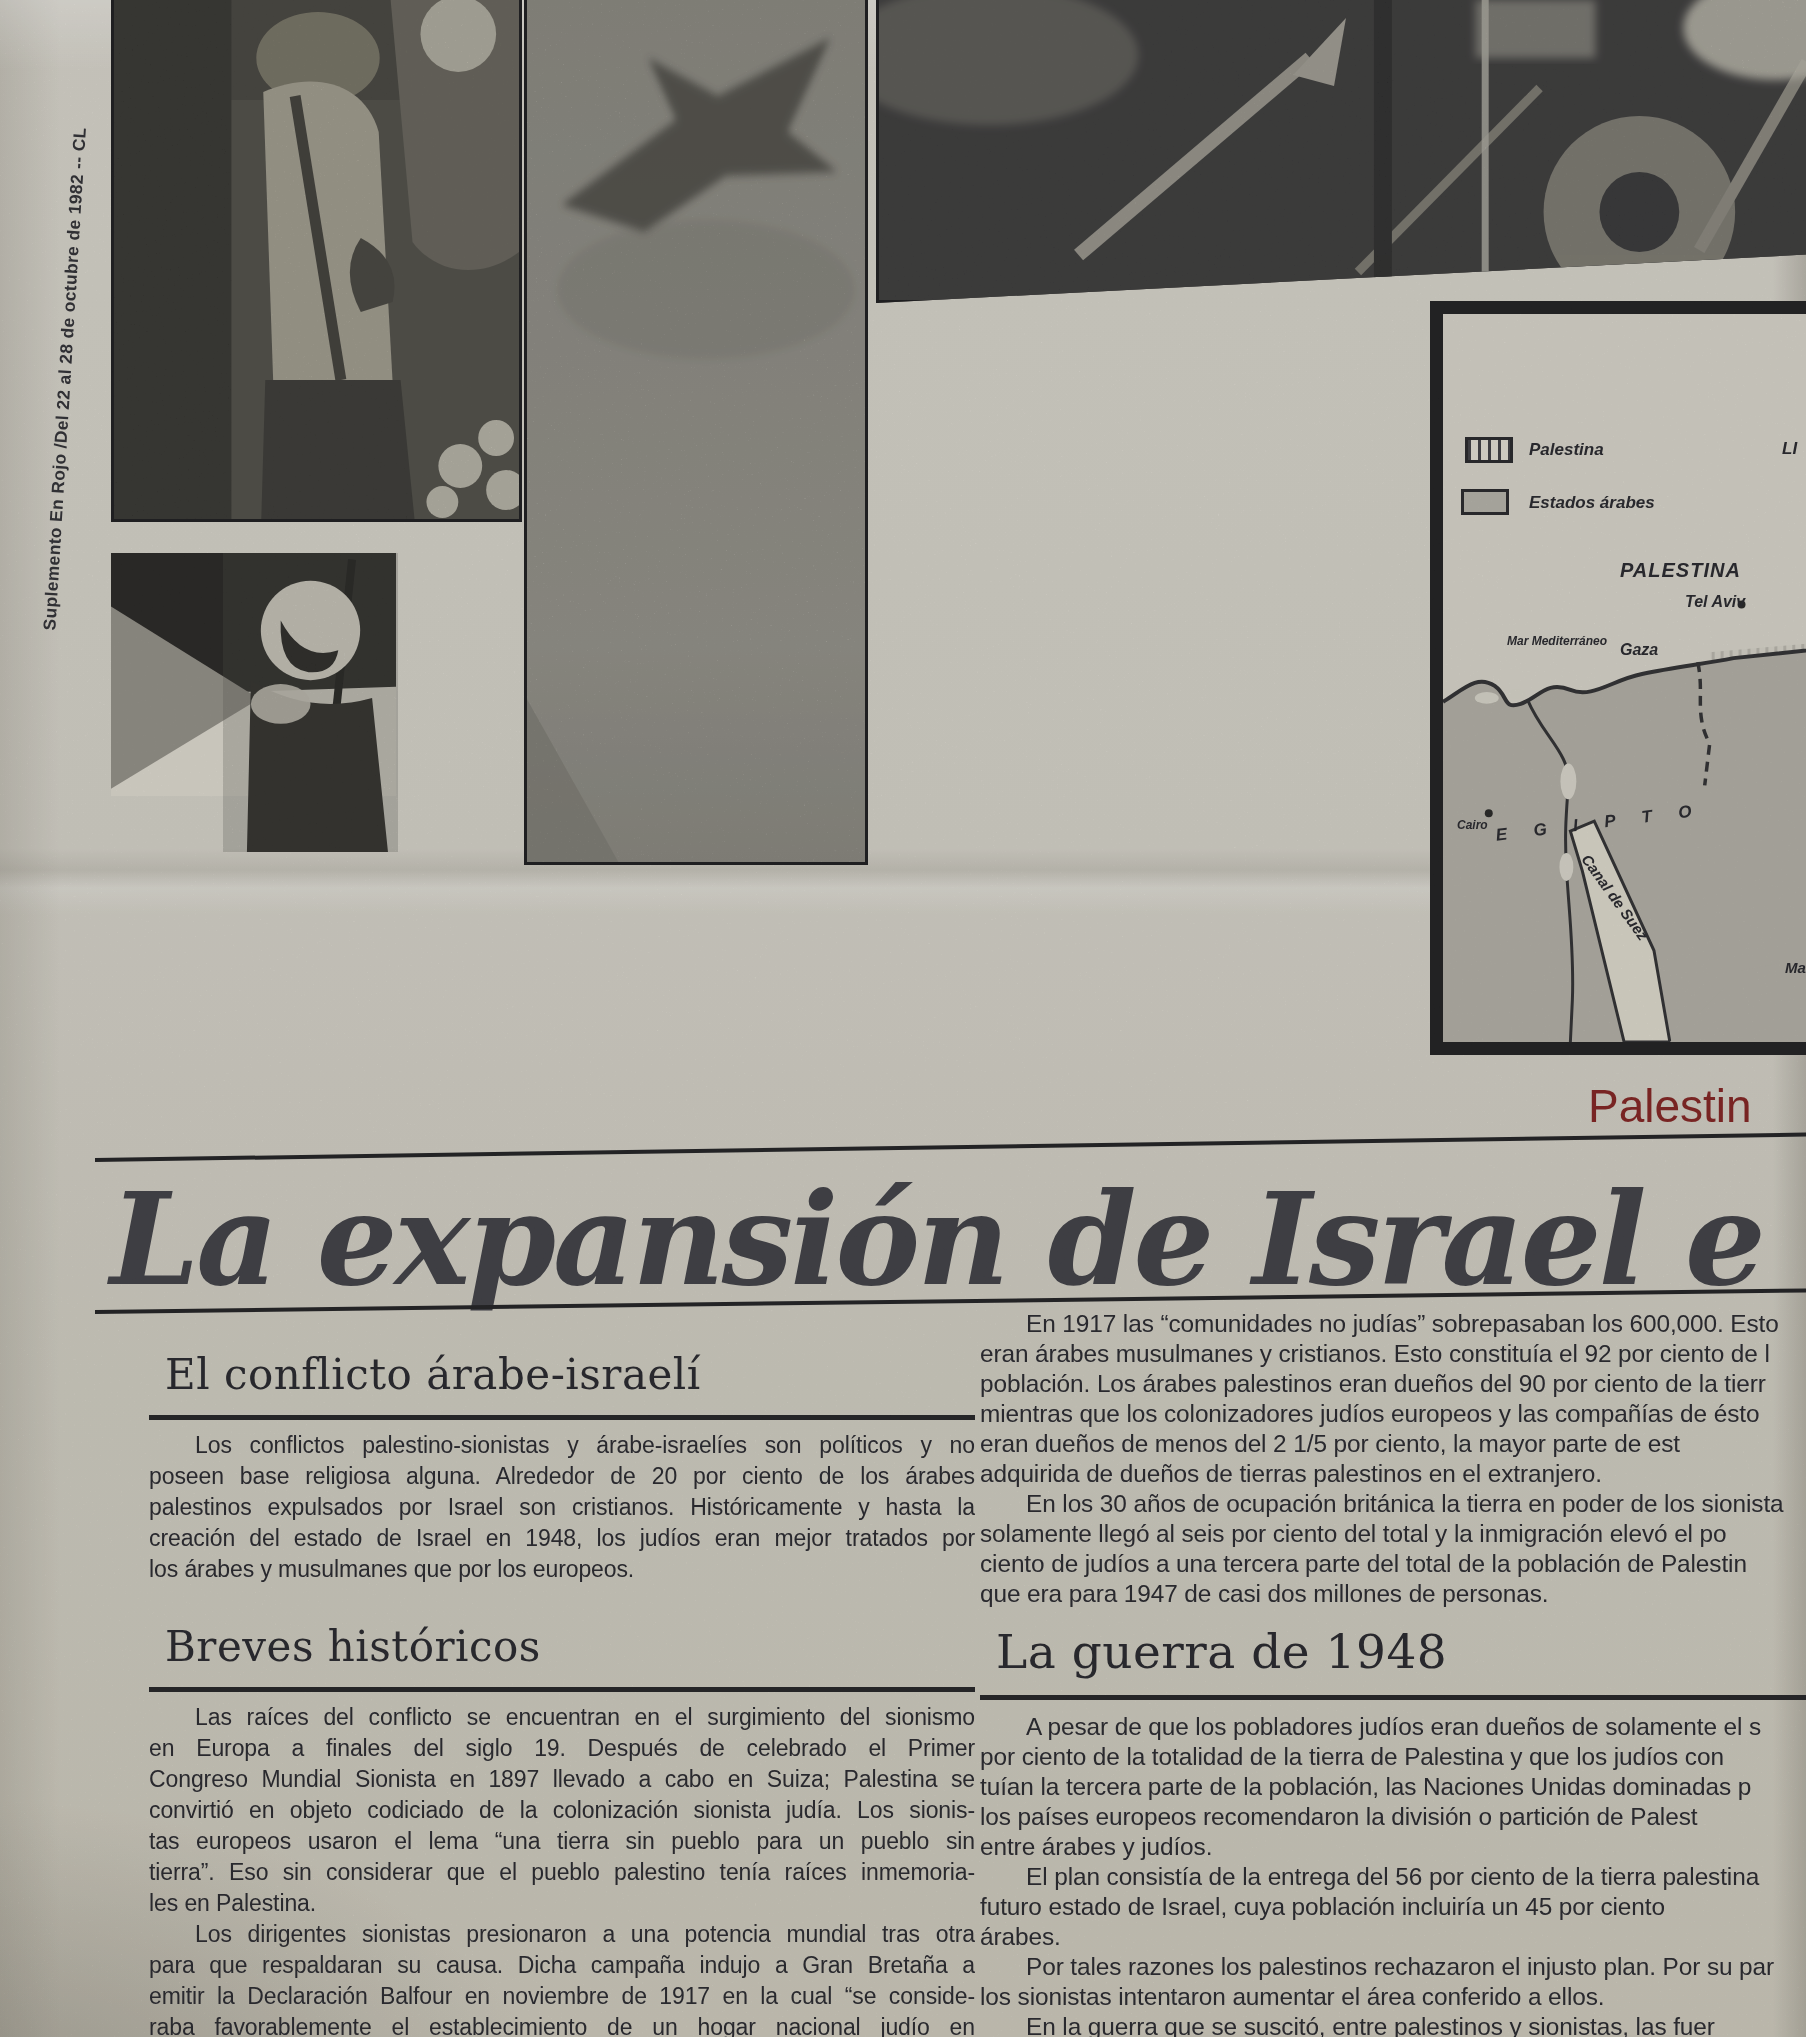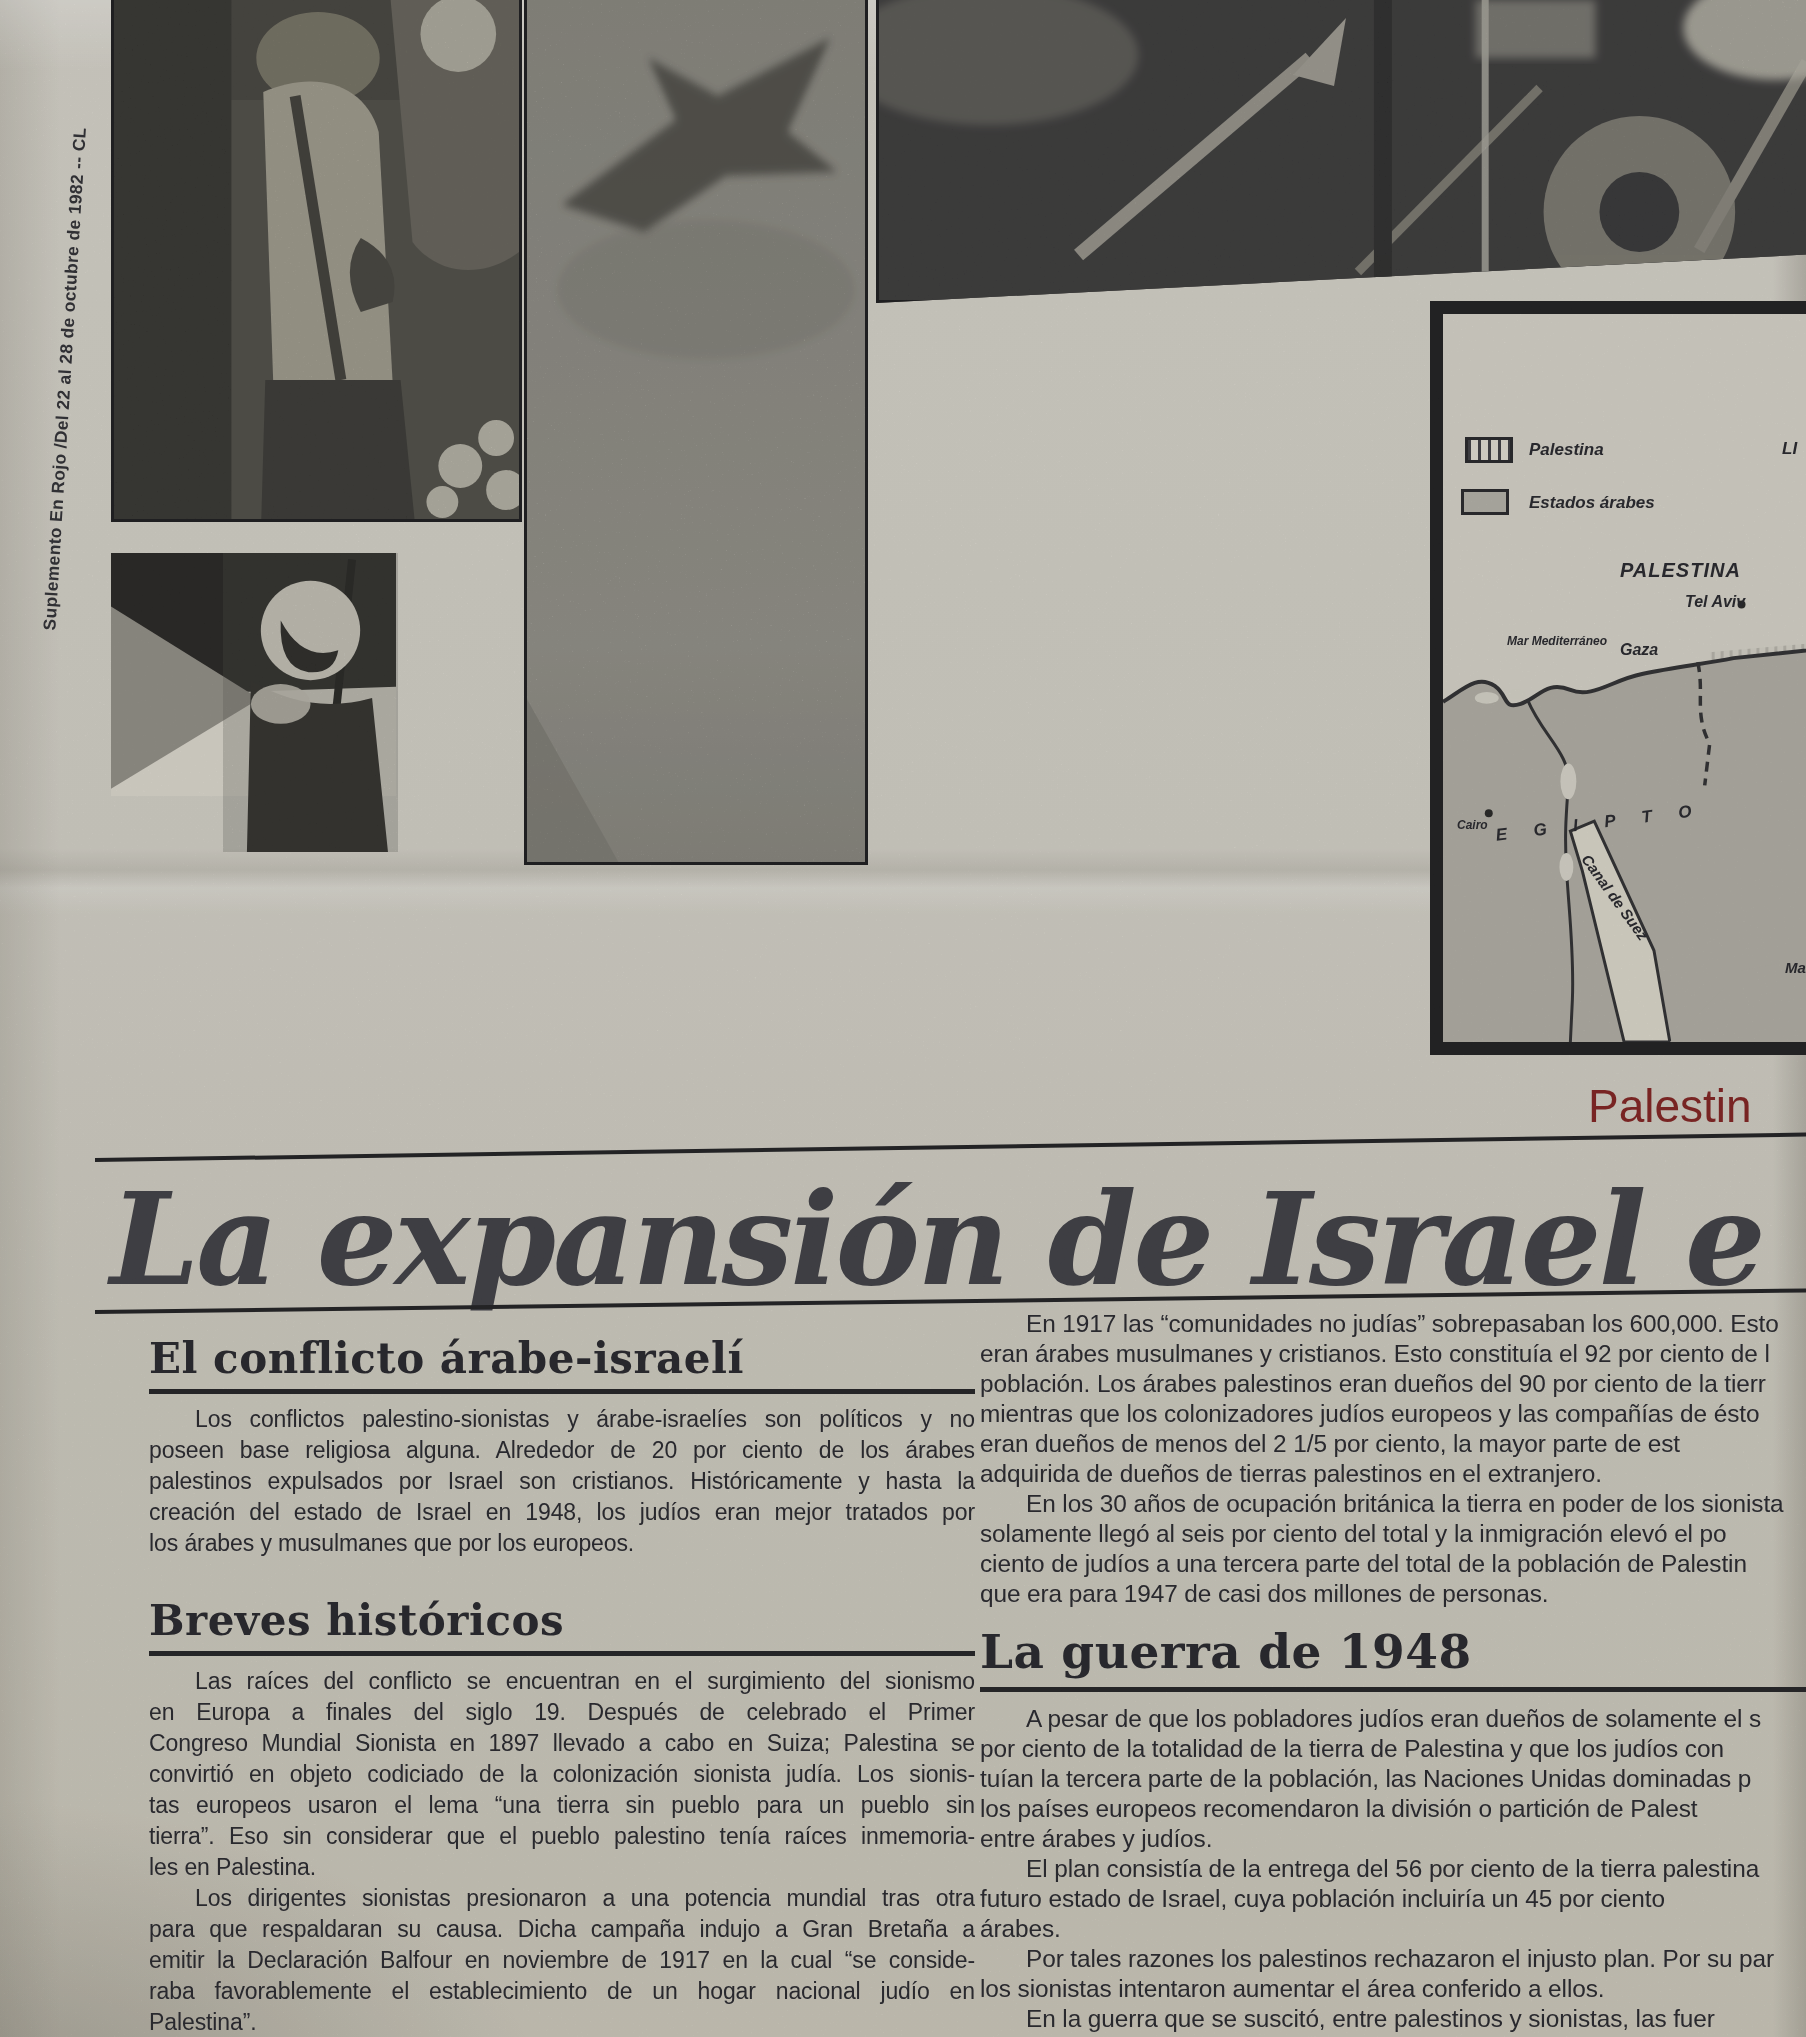--- a/index.html
+++ b/index.html
@@ -57,21 +57,21 @@
   .rule{position:absolute;height:4px;background:#1c1c1f;}
   .rule-top{left:95px;top:1158px;width:1751px;transform:rotate(-.85deg);transform-origin:left center;}
   .rule-mid{left:95px;top:1310px;width:1751px;transform:rotate(-.72deg);transform-origin:left center;}
   .headline{position:absolute;left:96px;top:1146px;margin:14px;font-family:"DejaVu Serif",serif;
     font-style:italic;font-weight:bold;font-size:127px;line-height:159px;letter-spacing:-3px;
     color:#3b3b42;white-space:nowrap;}
   
   .col{position:absolute;}
   .col-left{left:149px;top:1335px;width:826px;}
   .col-right{left:980px;top:1309px;width:955px;}
-  .col h2{margin:0;font-family:"DejaVu Serif",serif;font-weight:700;font-size:42px;
+  .col h2{margin:16px;font-family:"DejaVu Serif",serif;font-weight:400;font-size:42px;
     line-height:48px;color:#222228;letter-spacing:0.5px;white-space:nowrap;}
   .col h2.mt{margin-top:38px;}
   .col h2.g48{font-size:47px;line-height:54px;margin-top:16px;}
   .hrule{height:5px;background:#1e1e22;margin:6px 0 10px;}
   .hr3{margin:8px 0 12px;}
   .para{margin:0;}
   .tl{height:31px;line-height:31px;overflow:hidden;font-size:23px;letter-spacing:-0.1px;}
   .col-left .tl{text-align:justify;text-align-last:justify;}
   .col-left .tl.last{text-align-last:left;}
   .col-right .tl{white-space:nowrap;font-size:24.4px;height:30px;line-height:30px;}

